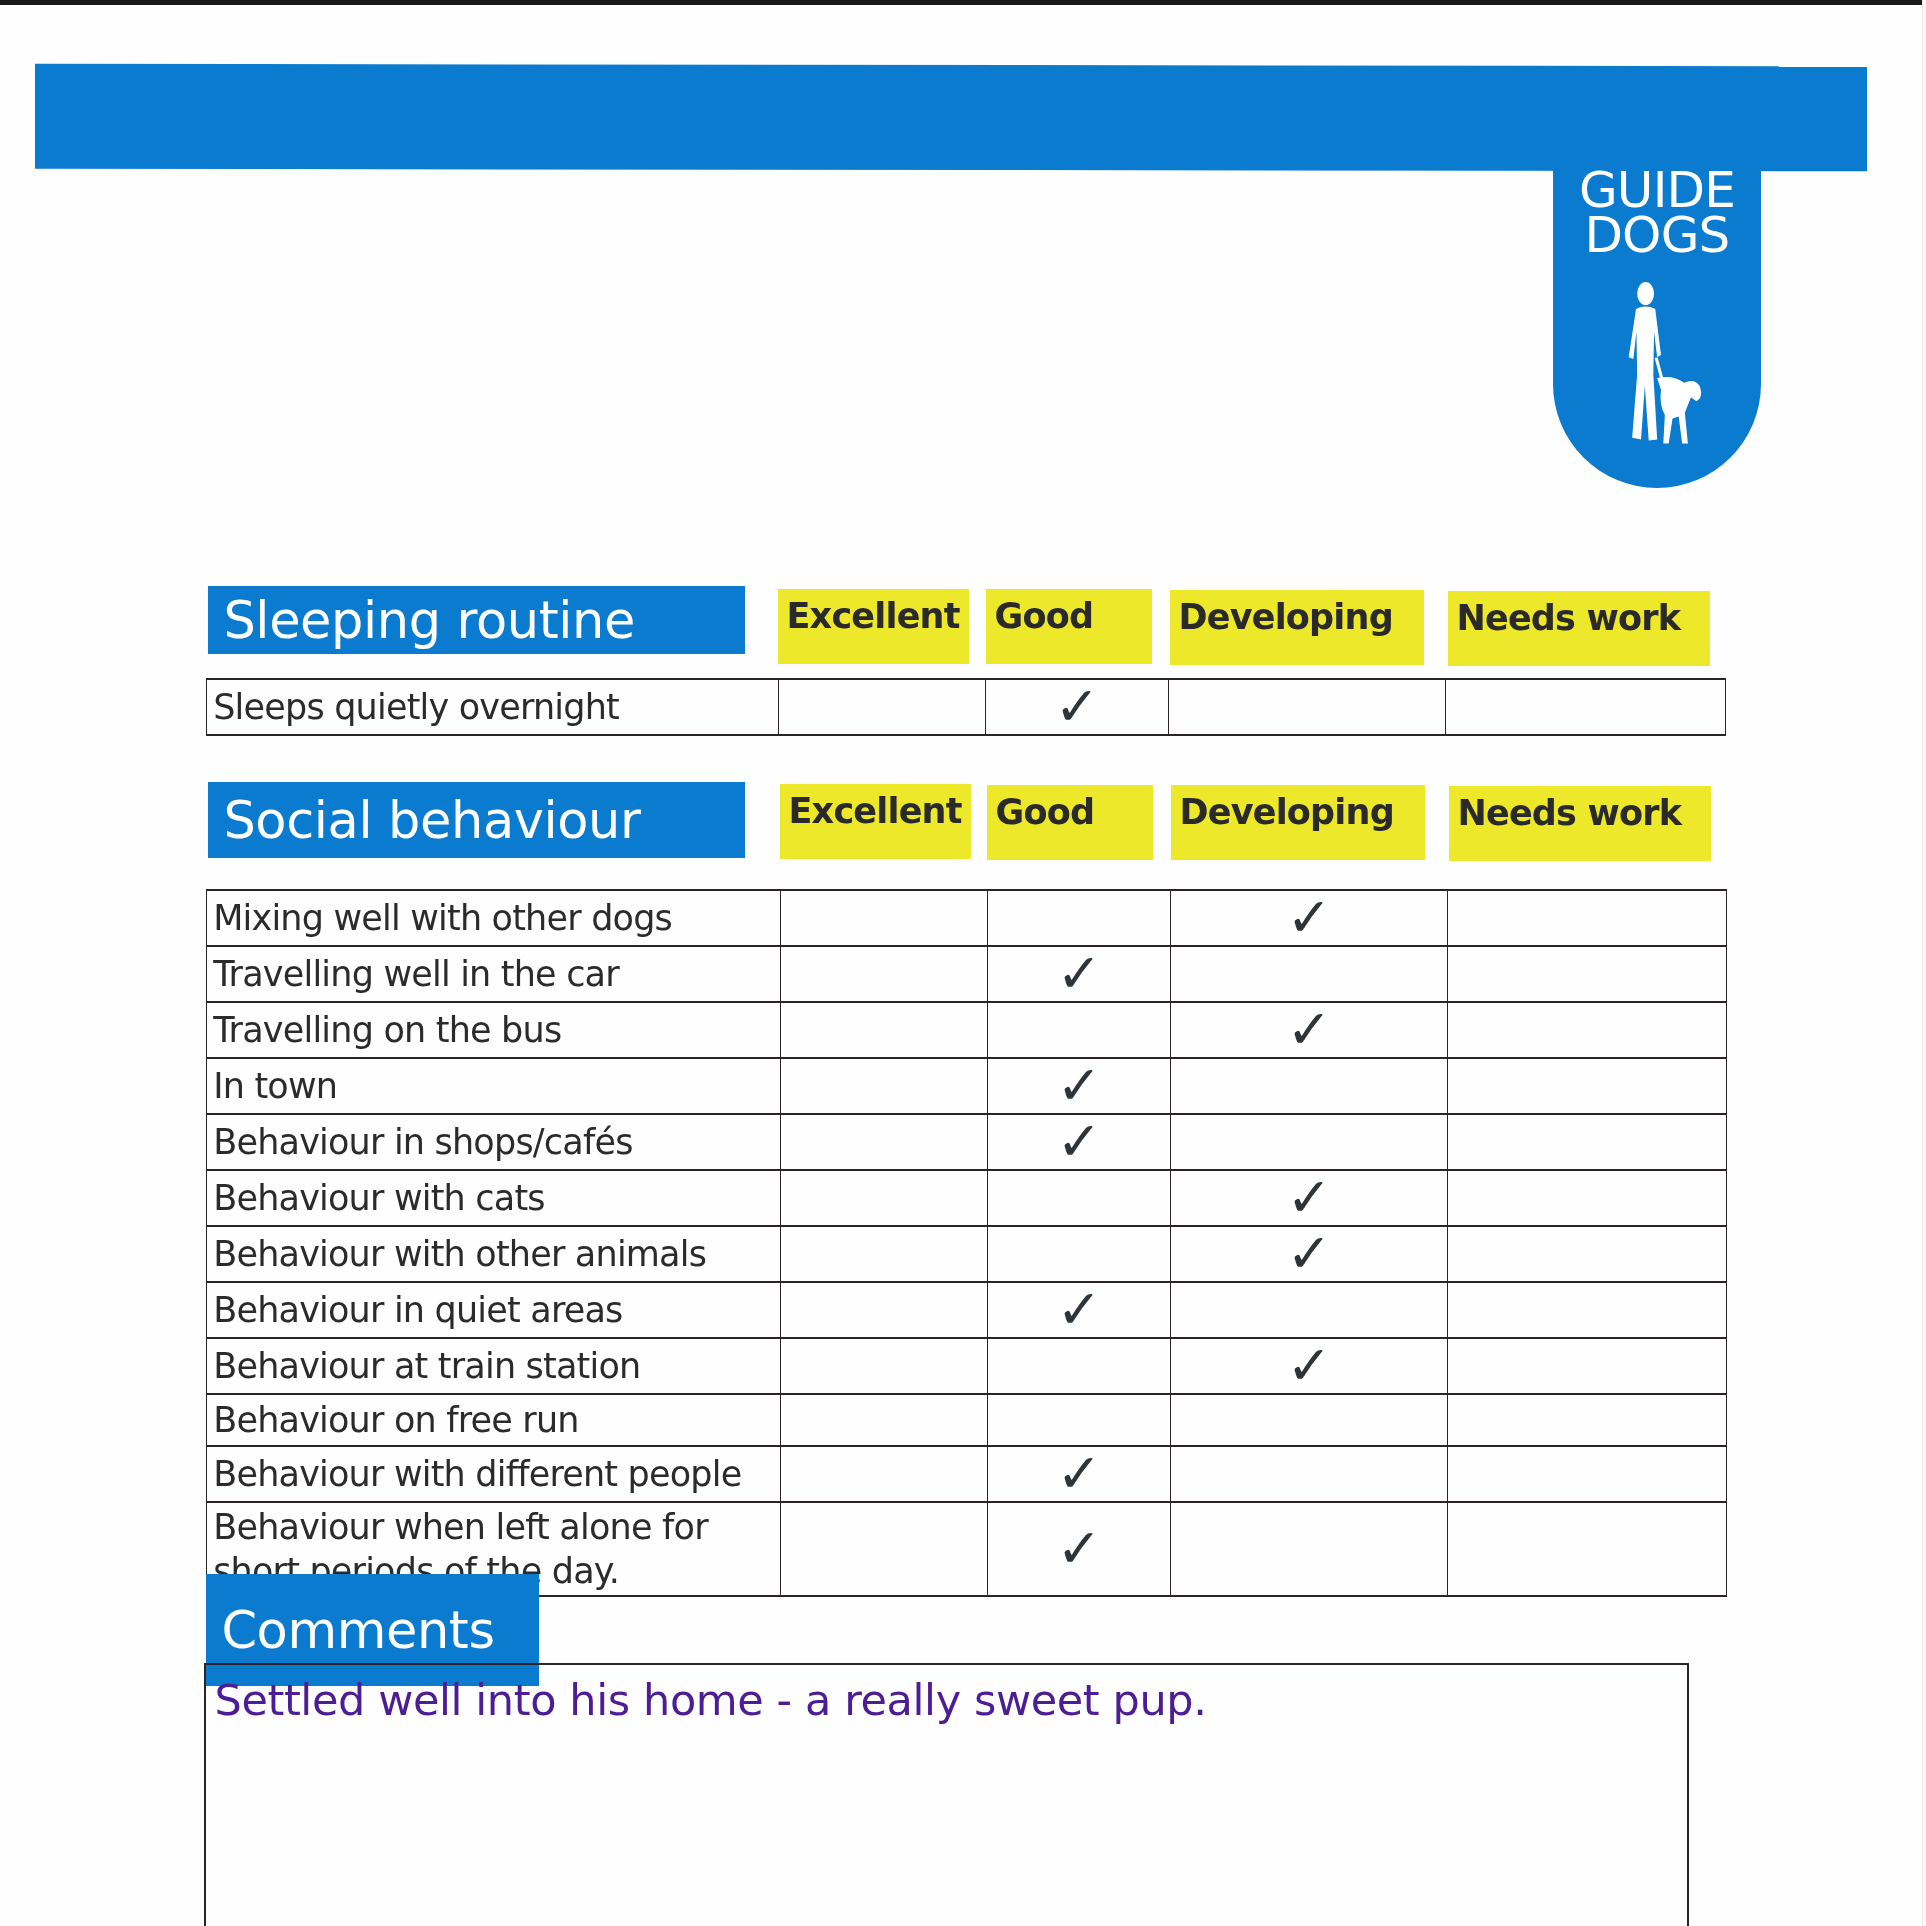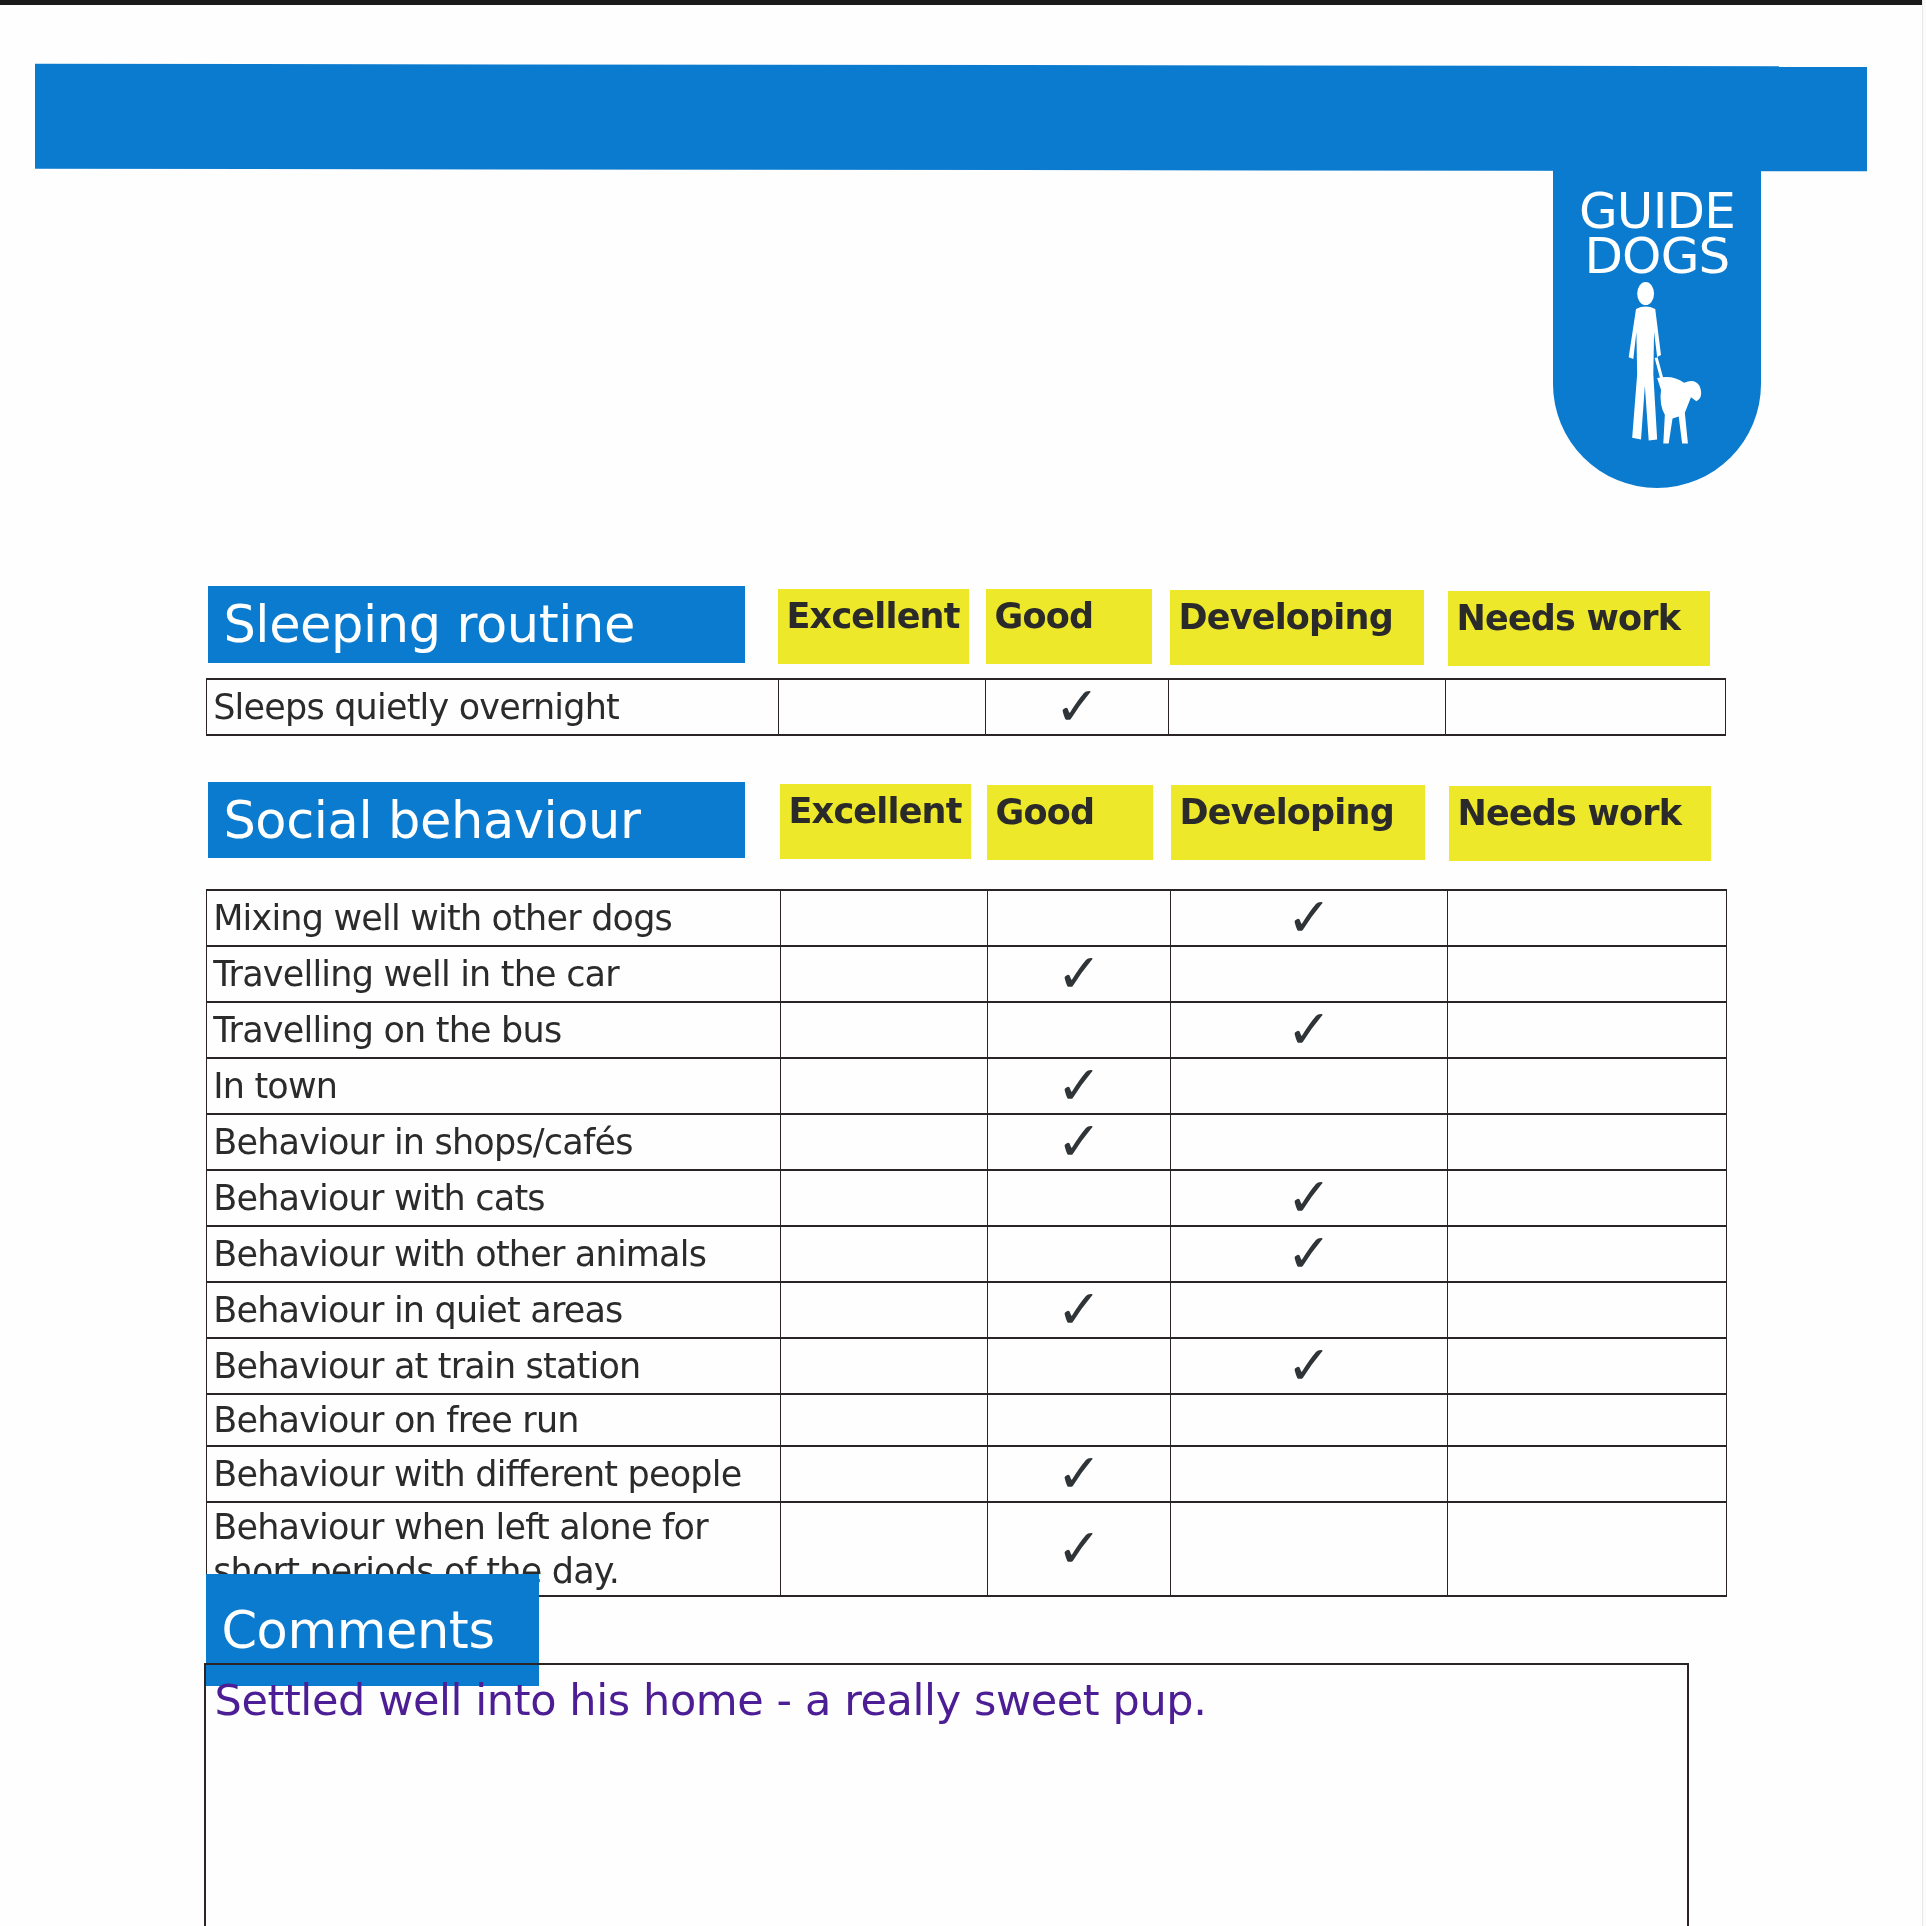--- a/index.html
+++ b/index.html
@@ -7,21 +7,21 @@
     width: 1965px; height: 2702px; background: #fefefe; position: relative; overflow: hidden;
     font-family: "DejaVu Sans", "Liberation Sans", sans-serif; color: #2a2a2a;
   }
   .top-edge { position: absolute; left: 0; top: 0; width: 1965px; height: 5.4px; background: #1a1a1a; }
   .right-edge { position: absolute; right: 0; top: 0; width: 42px; height: 2702px; background: #fbfbfb; border-left: 0.8px solid #e8e8e8; }
   .banner { position: absolute; left: 35px; top: 65px; width: 1832px; height: 105px; background: #0a7bcf; transform: skewY(0.08deg); }
   .logo {
     position: absolute; left: 1553px; top: 166px; width: 208px; height: 322px; background: #0a7bcf;
     border-radius: 0 0 104px 104px; color: #fff; text-align: center;
   }
-  .logo-text { font-family: "DejaVu Sans", sans-serif; font-weight: 500; font-size: 50px; line-height: 45px; letter-spacing: -0.8px; margin-top: 23px; }
+  .logo-text { font-family: "DejaVu Sans", sans-serif; font-weight: 500; font-size: 50px; line-height: 45px; letter-spacing: -0.8px; margin-top: 2px; }
   .logo-figure { position: absolute; left: 50px; top: 116px; width: 116px; height: 173px; }
 
   .section-head {
     position: absolute; background: #0a7bcf; color: #fff; font-size: 51px; font-weight: 500;
     display: flex; align-items: center; padding-left: 15.4px; box-sizing: border-box; letter-spacing: -0.4px;
   }
   .col-head {
     position: absolute; background: #eee82a; color: #2a2a2a; font-size: 35px; font-weight: bold;
     box-sizing: border-box; padding: 7px 0 0 8.5px; letter-spacing: -0.8px;
   }
@@ -47,21 +47,21 @@
   <svg class="logo-figure" viewBox="0 0 300 450">
     <g fill="#ffffff">
       <ellipse cx="110" cy="30" rx="22" ry="30"></ellipse>
       <path d="M85 70 Q110 58 135 70 L150 190 L140 195 L132 130 L130 240 L140 410 L118 412 L108 270 L98 410 L75 405 L88 240 L86 130 L78 200 L66 196 Z"></path>
       <path d="M140 250 Q180 240 210 262 Q238 250 250 270 Q262 300 242 310 L228 300 L212 340 L220 420 L205 420 L196 350 L180 355 L170 420 L156 420 L160 345 Q145 320 150 280 Z"></path>
       <rect x="145" y="195" width="8" height="90" transform="rotate(-15 149 240)"></rect>
     </g>
   </svg>
 </div>
 
-<div class="section-head" style="left:208px; top:586px; width:537px; height:77px;">Sleeping routine</div>
+<div class="section-head" style="left:208px; top:586px; width:537px; height:68px;">Sleeping routine</div>
 <div class="col-head" style="left:778px; top:589px; width:191px; height:75px;">Excellent</div>
 <div class="col-head" style="left:986px; top:589px; width:166px; height:75px;">Good</div>
 <div class="col-head" style="left:1170px; top:590px; width:254px; height:75px;">Developing</div>
 <div class="col-head" style="left:1448px; top:591px; width:262px; height:75px;">Needs work</div>
 
 <table class="grid" id="sleep-table" style="left:206px; top:678px; width:1520px;">
   <colgroup>
       <col style="width:572px">
       <col style="width:207px">
       <col style="width:183px">

